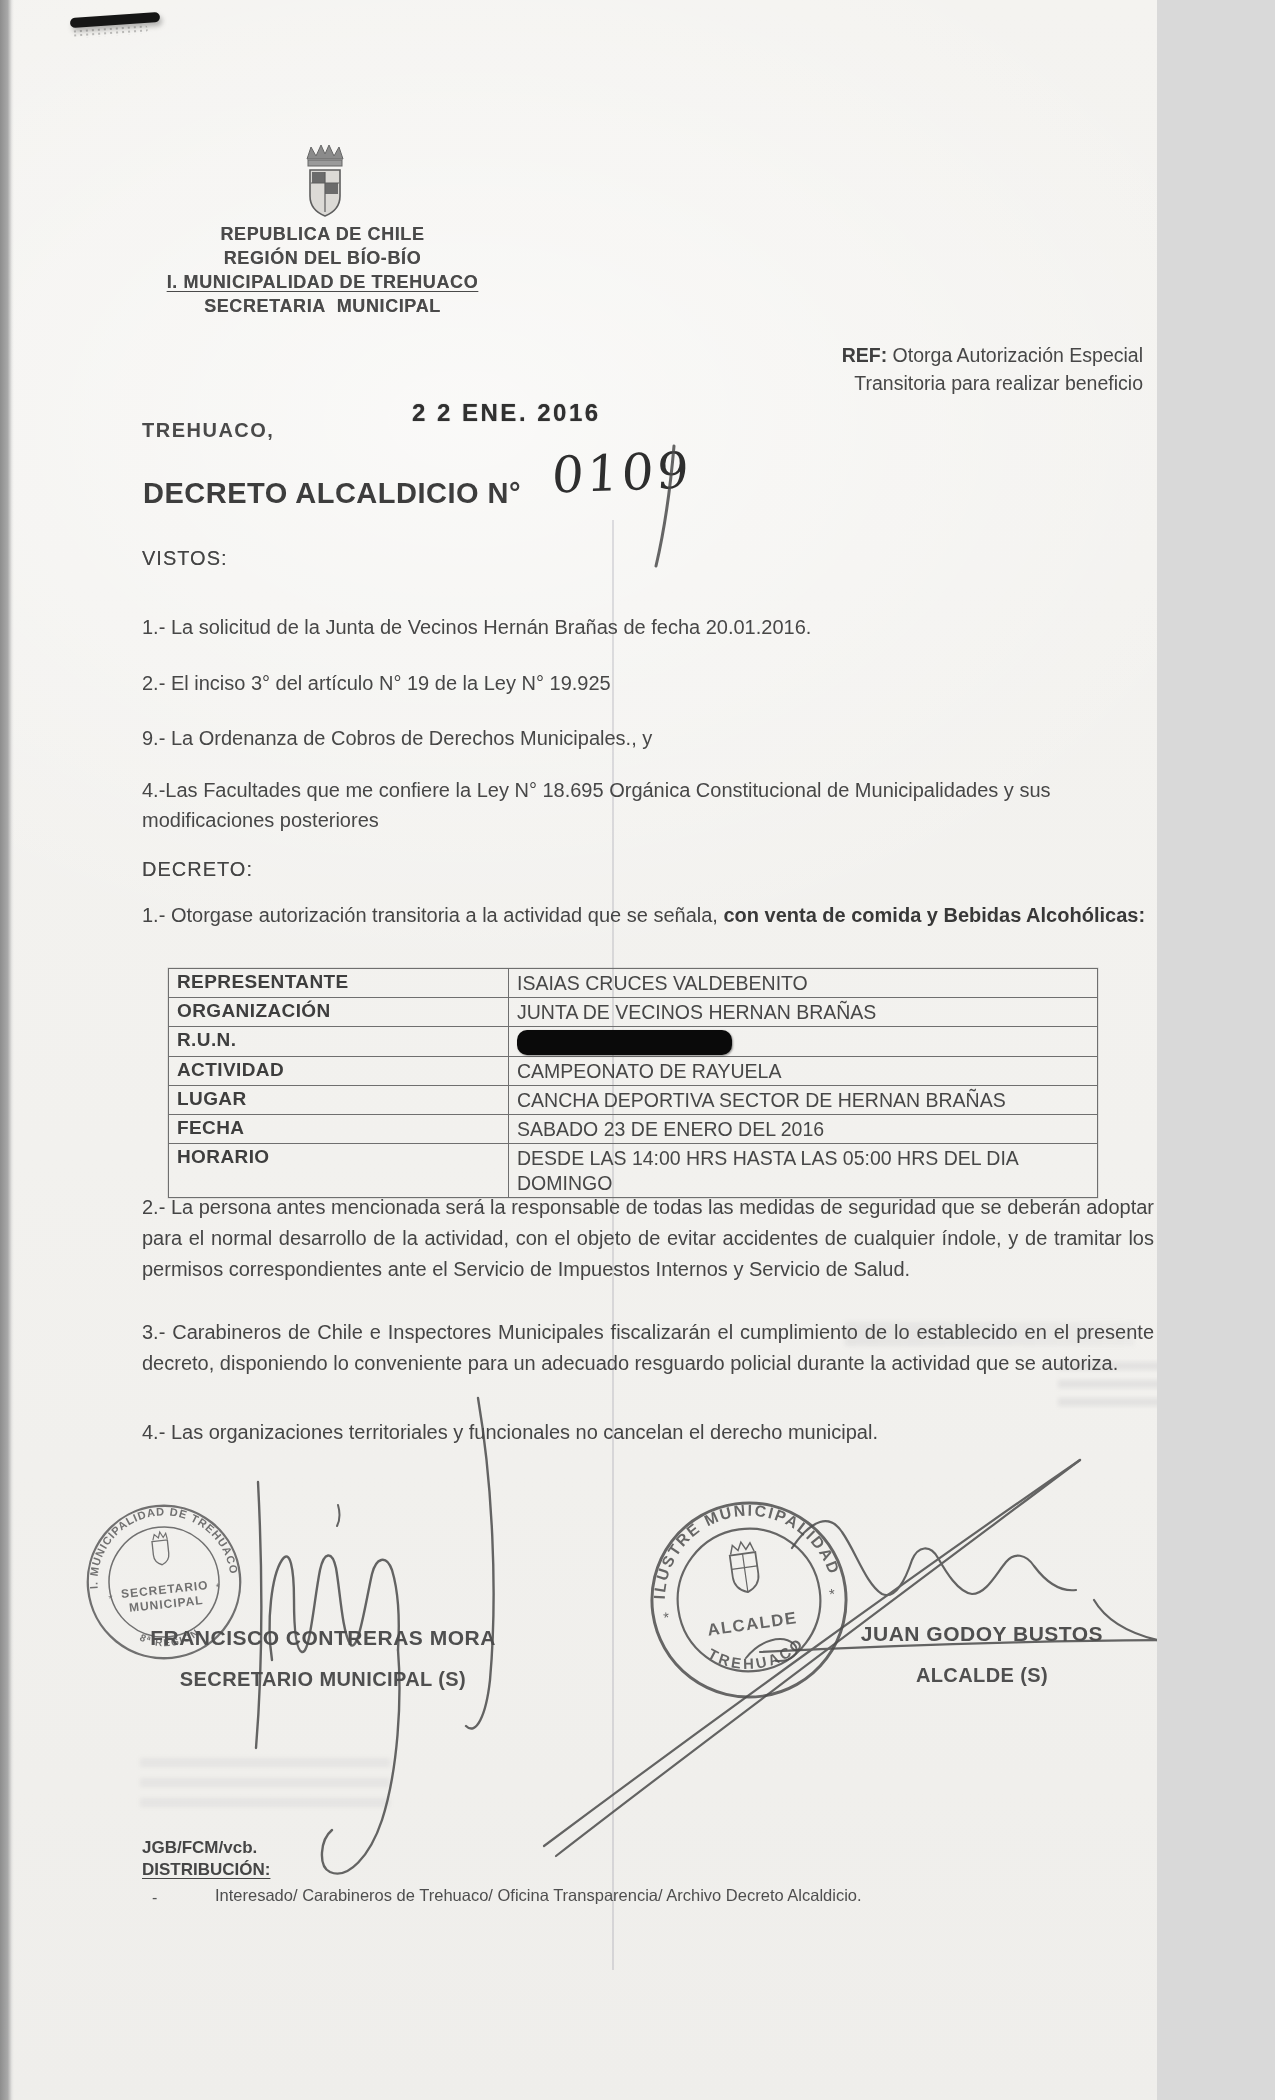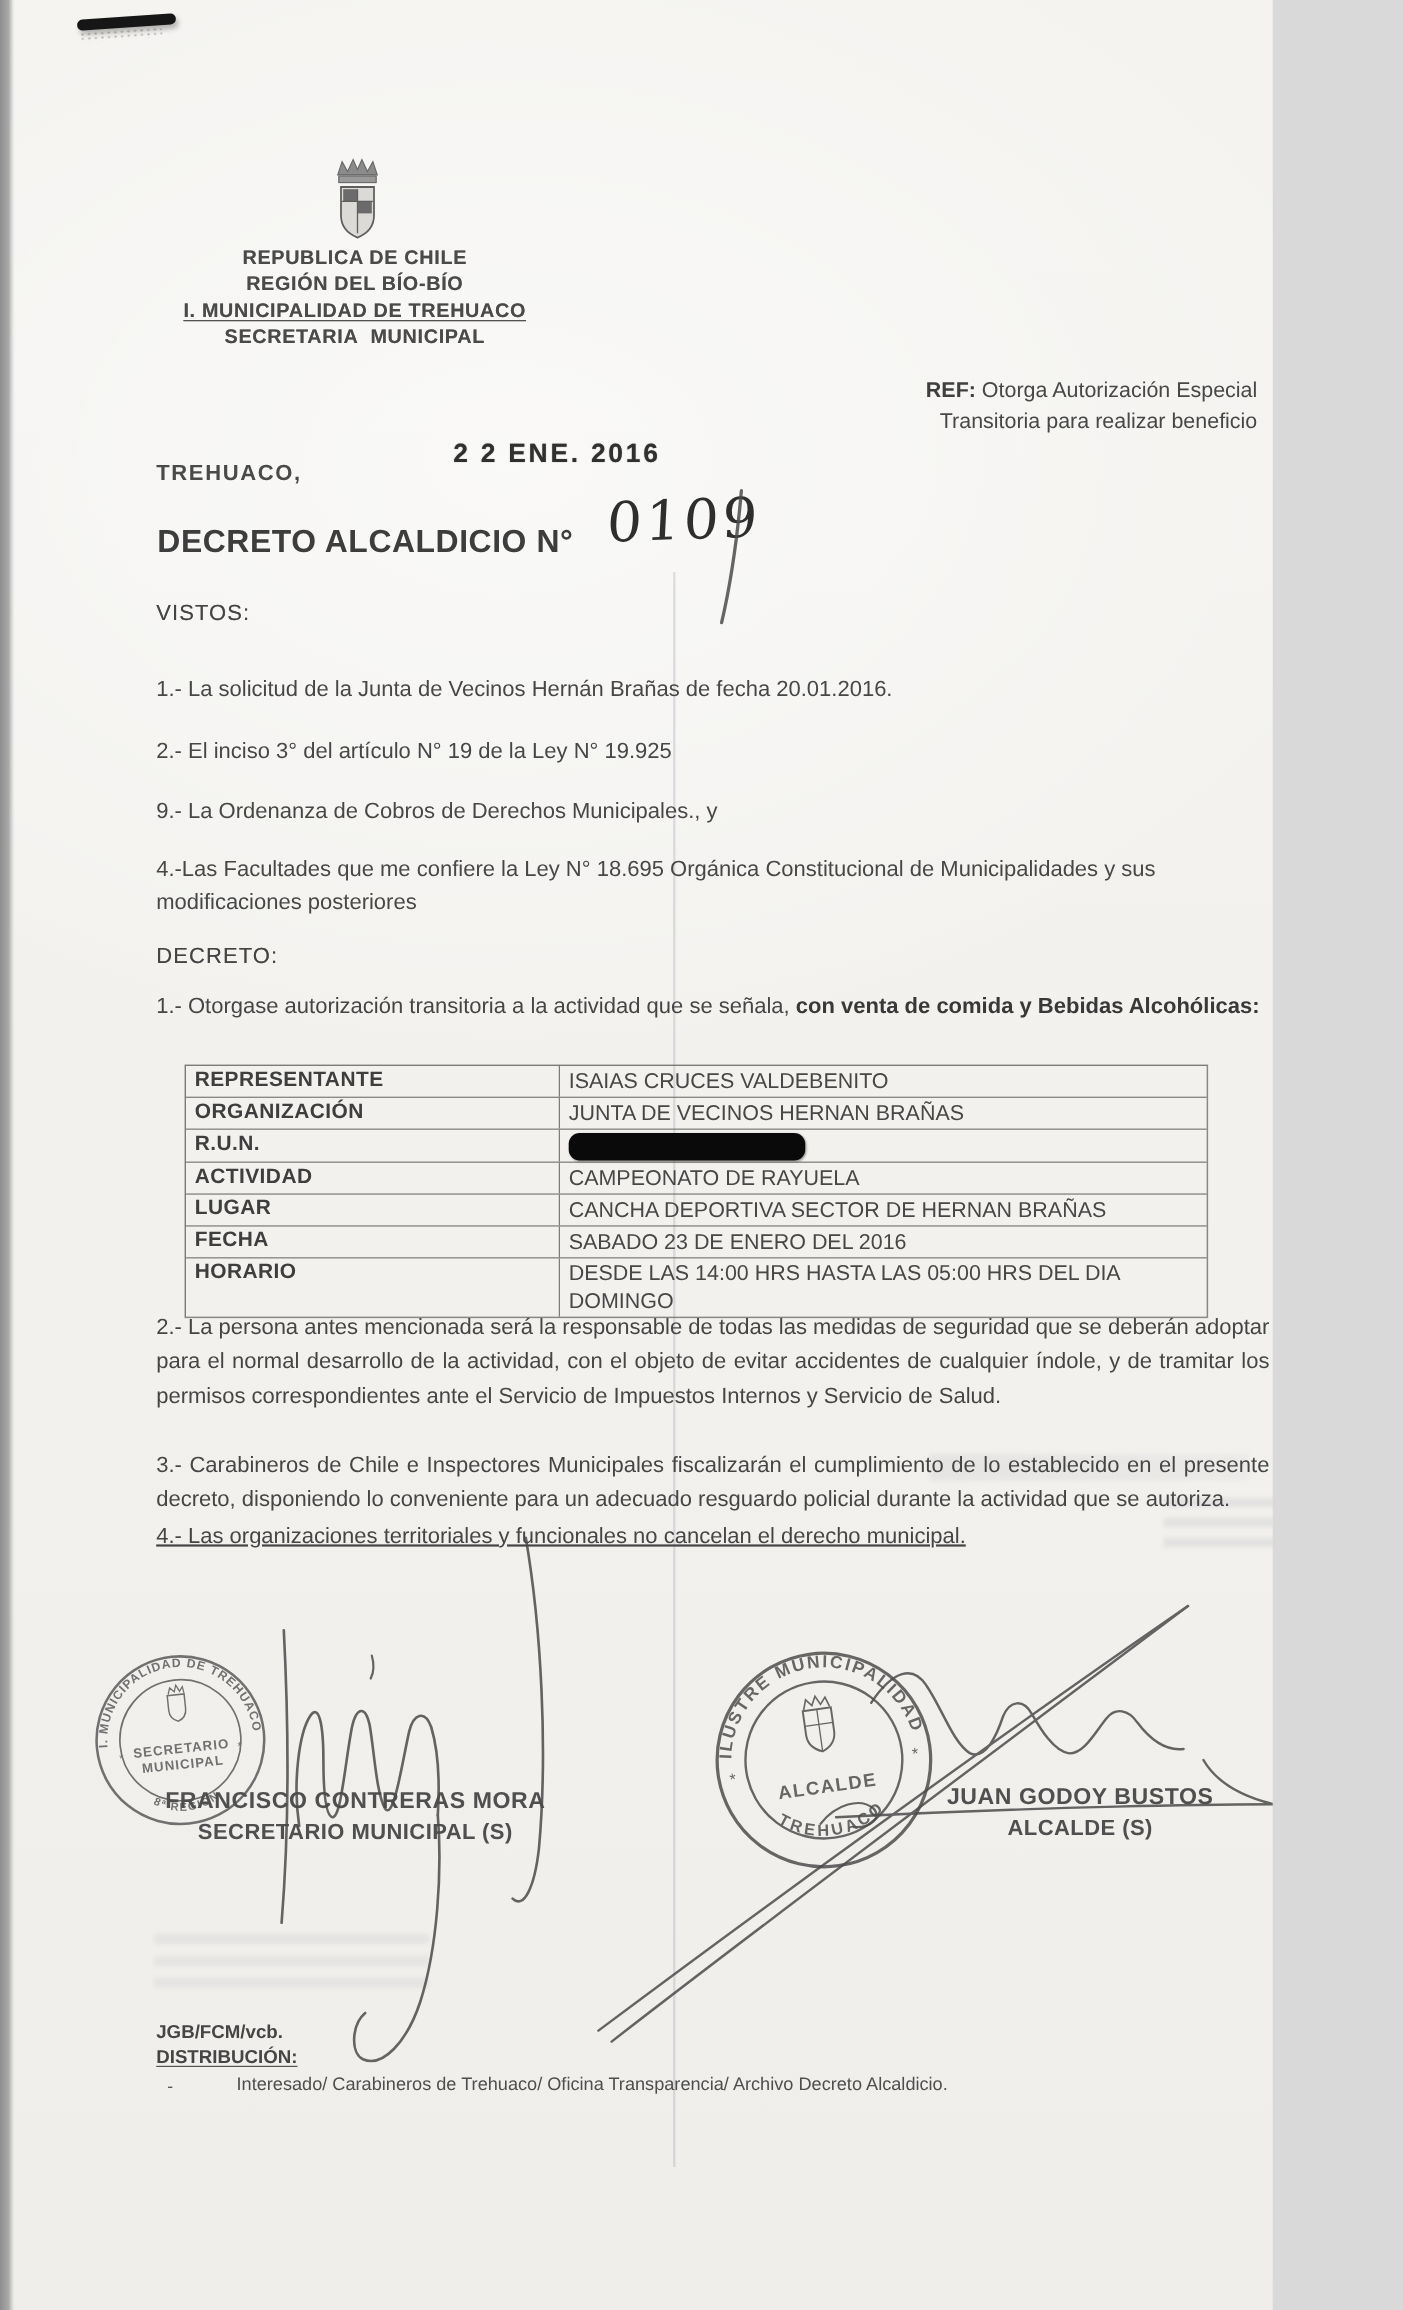--- a/index.html
+++ b/index.html
@@ -53,21 +53,21 @@
   .h-bold{font-size:20px;font-weight:normal;letter-spacing:1px;color:#444;}
   .vistos-h{left:142px;top:547px;}
   .decreto-h{left:142px;top:858px;}
 
   .item{left:142px;width:1012px;font-size:20px;line-height:30px;color:#474747;}
   .item1{top:612px;} .item2{top:668px;} .item3{top:723px;} .item4{top:775px;}
 
   .para{left:142px;width:1012px;font-size:20px;line-height:31px;text-align:justify;color:#454545;}
   .p1{top:900px;} .p1 b{color:#383838;}
   .p2{top:1192px;} .p3{top:1317px;}
-  .p4{top:1382px;text-align:left;text-decoration:underline;}
+  .p4{top:1417px;text-align:left;}
 
   
   .ptable{left:168px;top:968px;width:928px;border:1.7px solid #6f6f6f;box-shadow:0 0 0 .5px rgba(120,120,120,.3);}
   .prow{display:grid;grid-template-columns:340px 1fr;border-top:1.7px solid #6f6f6f;min-height:27px;}
   .prow:first-child{border-top:none;}
   .plabel{border-right:1.7px solid #6f6f6f;font-weight:bold;font-size:19px;letter-spacing:.4px;
     padding:2px 8px 1px 8px;color:#3e3e3e;}
   .pvalue{font-size:19.5px;padding:2px 8px 1px 8px;color:#474747;line-height:25px;}
   .redaction{width:215px;height:25px;background:#0a0a0a;border-radius:10px;margin-top:1px;
     box-shadow:1px 1px 2px rgba(0,0,0,.4);}
@@ -75,21 +75,21 @@
   .closing{left:142px;top:1478px;width:1012px;text-align:center;
     font-size:22px;font-weight:bold;letter-spacing:.8px;color:#3f3f3f;}
 
   
   .stampL{left:82px;top:1500px;width:164px;height:164px;transform:rotate(-6deg);opacity:.82;color:#555;}
   .stampR{left:645px;top:1496px;width:208px;height:208px;transform:rotate(-8deg);opacity:.85;color:#4e4e4e;}
   .sig-block{text-align:center;font-weight:bold;color:#4f4f4f;}
   .sig-left{left:118px;top:1626px;width:410px;}
   .sig-right{left:782px;top:1622px;width:400px;}
   .sig-name{font-size:21px;letter-spacing:.5px;}
-  .sig-title{font-size:20px;margin-top:5px;letter-spacing:.4px;}
+  .sig-title{font-size:20px;margin-top:18px;letter-spacing:.4px;}
   .inkstrokes{left:0;top:0;width:1275px;height:2100px;pointer-events:none;}
 
   
   .initials{left:142px;top:1838px;font-size:17px;font-weight:bold;color:#454545;}
   .dist-h{left:142px;top:1860px;font-size:17px;font-weight:bold;text-decoration:underline;
     text-underline-offset:3px;color:#454545;}
   .dist-bullet{left:152px;top:1889px;font-size:16px;color:#555;}
   .dist-text{left:215px;top:1886px;font-size:16.5px;color:#4e4e4e;width:900px;}
 </style>
 </head>

